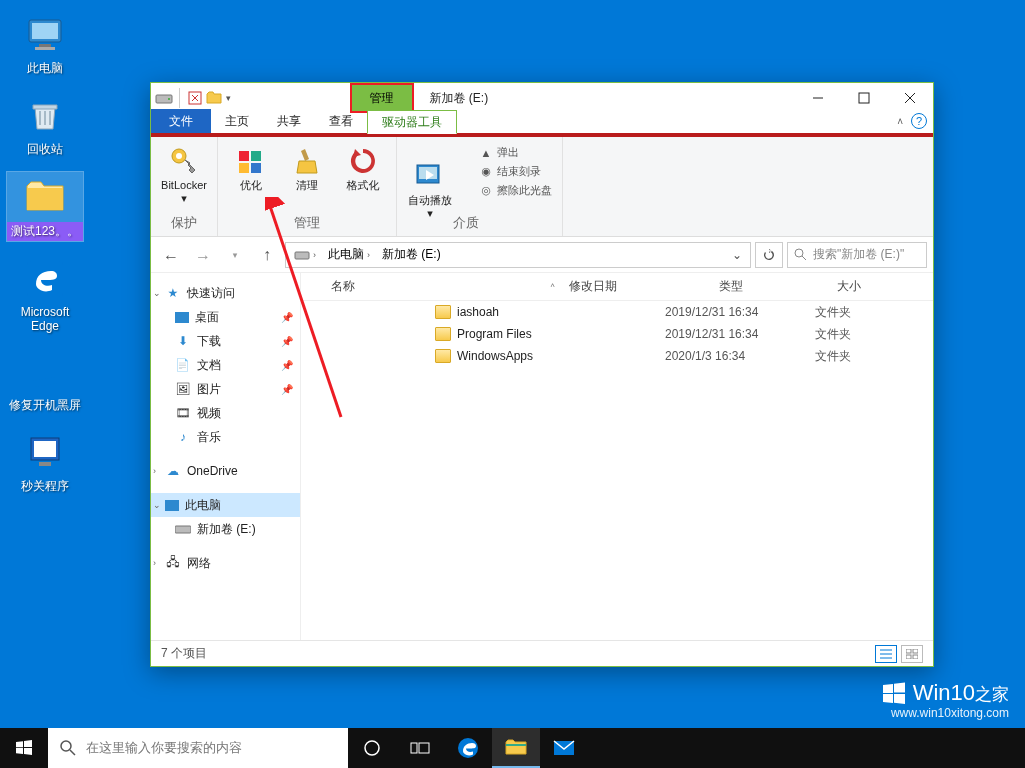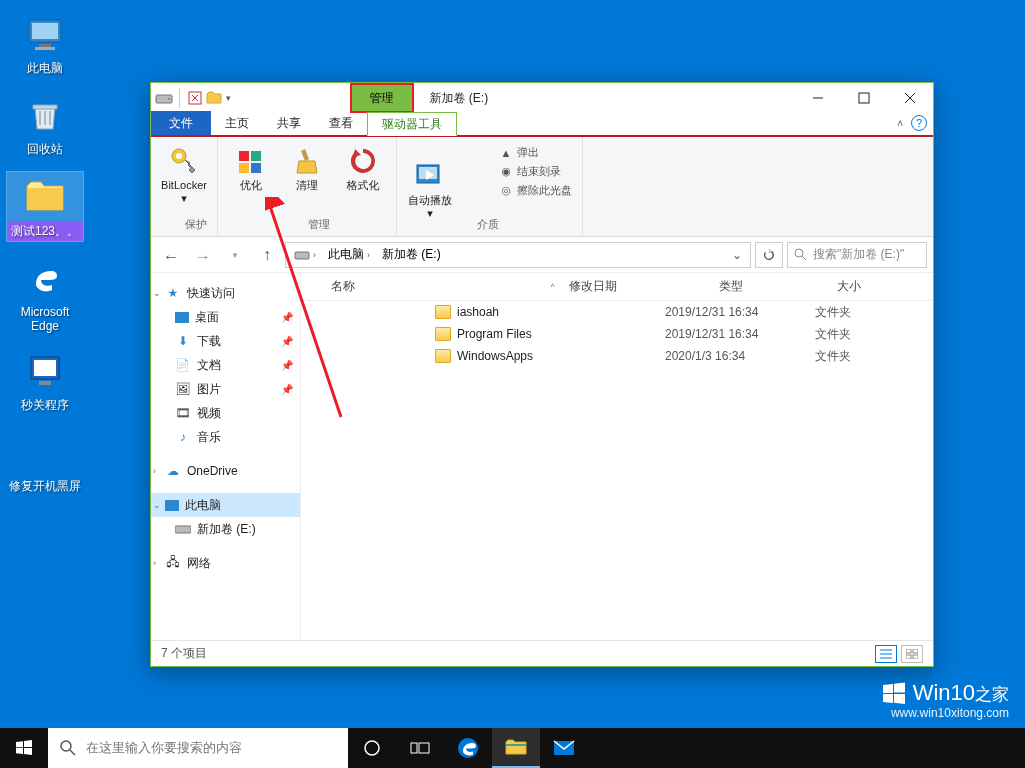--- a/index.html
+++ b/index.html
@@ -18,35 +18,35 @@
 .titlebar { height:30px; display:flex; align-items:center; background:#fff; }
 .qat { display:flex; align-items:center; gap:4px; padding:0 4px; }
 .qat .sep { width:3px; height:20px; border-left:1px solid #ccc; margin:0 2px; }
 .tb-tab { height:30px; padding:0 18px; font-size:12px; display:flex; align-items:center; color:#333; }
 .tb-tab.manage { background:#7bbd44; color:#000; border:2px solid #ed1c24; font-weight:400; margin-left:115px; }
 .tb-title { padding:0 16px; font-size:12px; color:#222; }
 .wbtns { margin-left:auto; display:flex; }
 .wbtn { width:46px; height:30px; display:flex; align-items:center; justify-content:center; }
 
 
-.tabs { height:24px; background:#fff; display:flex; align-items:flex-end; position:relative; border-bottom:2px solid #b91c1c; }
+.tabs { height:24px; background:#fff; display:flex; align-items:flex-end; position:relative; border-bottom:4px solid #b91c1c; }
 .tab { height:24px; padding:0 14px; font-size:12px; color:#222; display:flex; align-items:center; cursor:pointer; }
 .tab.file { background:#1e66c4; color:#fff; padding:0 18px; }
 .tab.active { border:1px solid #7bbd44; border-bottom:1px solid #fff; background:#fff; margin-bottom:-1px; color:#2e7d1a; }
 .tabs .help { position:absolute; right:6px; bottom:4px; display:flex; gap:8px; align-items:center; }
 .help-c { width:16px; height:16px; border:1px solid #0078d7; border-radius:50%; color:#0078d7; font-size:11px; display:flex; align-items:center; justify-content:center; }
 
 
 .ribbon { height:100px; background:#f5f6f7; border-bottom:1px solid #ddd; display:flex; position:relative; }
 .rgrp { border-right:1px solid #e1e1e1; padding:4px 10px 2px; display:flex; flex-direction:column; align-items:center; }
 .rgrp .btns { display:flex; gap:10px; flex:1; align-items:flex-start; }
 .rbtn { display:flex; flex-direction:column; align-items:center; width:46px; cursor:pointer; padding-top:2px; }
 .rbtn .ic { width:36px; height:36px; display:flex; align-items:center; justify-content:center; }
 .rbtn .lbl { font-size:11px; color:#222; text-align:center; line-height:13px; }
-.rgrp .name { font-size:11px; color:#666; margin-top:auto; padding:2px 0;margin-left:24px; }
+.rgrp .name { font-size:13px; color:#666; margin-top:auto; padding:2px 0; }
 .media-opts { display:flex; flex-direction:column; gap:4px; padding-top:4px; }
 .mopt { font-size:11px; color:#555; display:flex; align-items:center; gap:4px; cursor:pointer; }
 .mopt .mi { width:14px; height:14px; display:flex; align-items:center; justify-content:center; }
 
 
 .arrow { position:absolute; left:114px; top:60px; pointer-events:none; }
 
 
 .addr { height:36px; display:flex; align-items:center; gap:4px; padding:4px 6px; border-bottom:1px solid #eee; }
 .navbtn { width:28px; height:28px; display:flex; align-items:center; justify-content:center; color:#999; border-radius:2px; }
@@ -142,38 +142,38 @@
         <svg width="40" height="40" viewBox="0 0 40 40">
           <rect x="2" y="2" width="36" height="36" rx="4" fill="#0078d7"></rect>
           <path d="M11 25c0-8 6-13 15-13 4 0 6 2 6 5 0 4-5 4-11 4h-5c0 5 6 7 11 5v5c-8 4-16-1-16-6z" fill="#fff"></path>
         </svg>
       </div>
     <div class="label">Microsoft Edge</div>
   </div>
   <div class="dicon">
     <div class="glyph">
         <svg width="40" height="40" viewBox="0 0 40 40">
-          <rect x="6" y="6" width="28" height="22" fill="#1e66c4" stroke="#0d3d7a"></rect>
-          <rect x="9" y="9" width="22" height="16" fill="#fff"></rect>
-          <rect x="14" y="30" width="12" height="4" fill="#888"></rect>
-        </svg>
-      </div>
-    <div class="label">秒关程序</div>
-  </div>
-  <div class="dicon">
-    <div class="glyph">
-        <svg width="40" height="40" viewBox="0 0 40 40">
           <rect x="10" y="6" width="8" height="8" fill="#0078d7"></rect>
           <rect x="22" y="6" width="8" height="8" fill="#0078d7"></rect>
           <rect x="10" y="18" width="8" height="8" fill="#0078d7"></rect>
           <rect x="22" y="18" width="8" height="8" fill="#0078d7"></rect>
           <path d="M8 30l24-4v6l-24 4z" fill="#0078d7"></path>
         </svg>
       </div>
     <div class="label">修复开机黑屏</div>
+  </div>
+  <div class="dicon">
+    <div class="glyph">
+        <svg width="40" height="40" viewBox="0 0 40 40">
+          <rect x="6" y="6" width="28" height="22" fill="#1e66c4" stroke="#0d3d7a"></rect>
+          <rect x="9" y="9" width="22" height="16" fill="#fff"></rect>
+          <rect x="14" y="30" width="12" height="4" fill="#888"></rect>
+        </svg>
+      </div>
+    <div class="label">秒关程序</div>
   </div>
 </div>
 
 <div class="explorer">
 
   <div class="titlebar">
     <div class="qat">
       <span>
           <svg width="18" height="14">
             <rect x="1" y="4" width="16" height="8" rx="1" fill="#bbb" stroke="#777"></rect>

